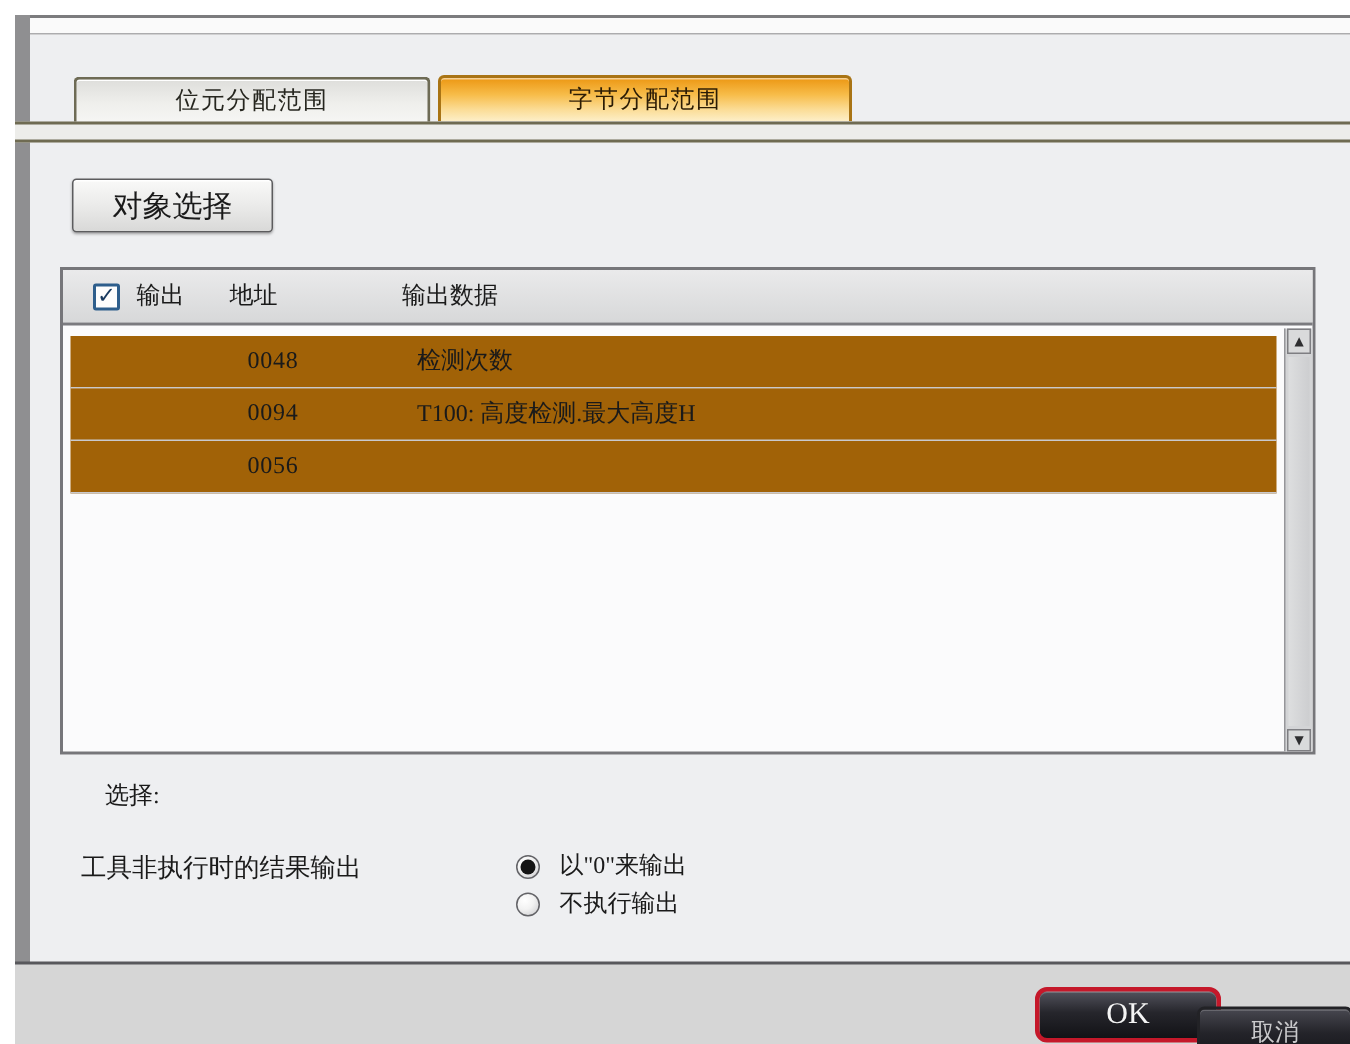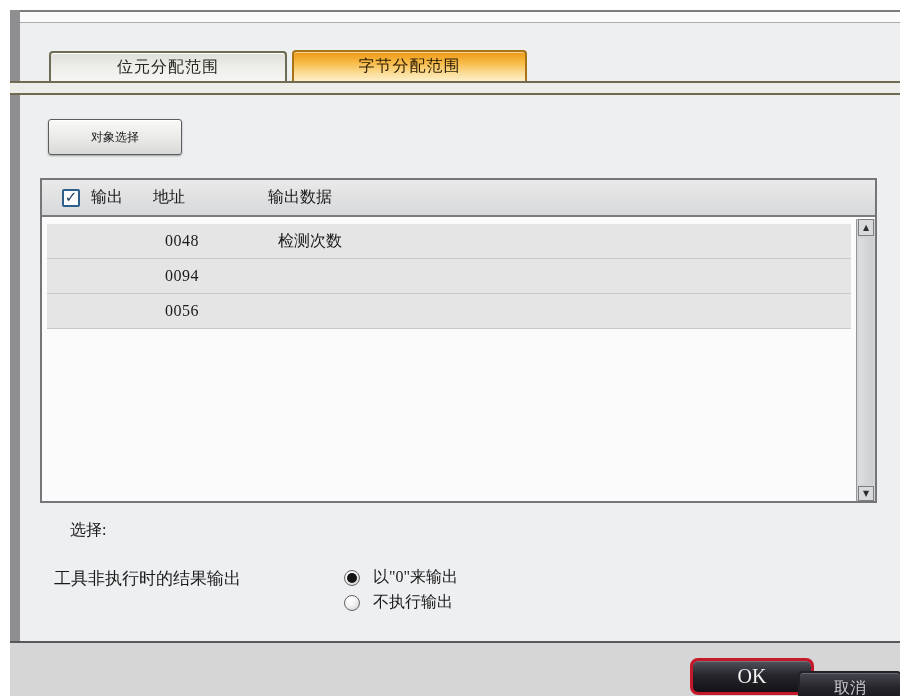--- a/index.html
+++ b/index.html
@@ -13,51 +13,51 @@
   .left-edge  { position:absolute; top:0; left:0; width:2px; height:633px; background:#8F8F91; }
   .right-edge { position:absolute; top:0; right:0; width:1px; height:633px; background:#C9C9CB; }
 
   
   .tab { position:absolute; display:flex; align-items:center; justify-content:center;
          font-size:16px; letter-spacing:1px; cursor:default; }
   .tab-inactive { left:39px; top:41px; width:238px; height:31px;
          background:linear-gradient(to bottom,#DEDEDB,#EFEFEC 55%,#F6F6F4);
          border:2px solid #6E6B55; border-bottom:none; border-radius:4px 4px 0 0;
          box-shadow:inset 0 1px 0 #FFFFFF; color:#26261f; }
-  .tab-active { left:282px; top:40px; width:235px; height:31px;
+  .tab-active { left:282px; top:40px; width:276px; height:31px;
          background:linear-gradient(to bottom,#EC9713 0%,#F7BC49 38%,#FBDC95 72%,#FDEFC9 100%);
          border:2px solid #A97415; border-bottom:none; border-radius:4px 4px 0 0;
          box-shadow:inset 0 1px 0 rgba(255,255,255,.55); color:#2b1c05; }
   .tab-underline { position:absolute; top:71px; left:0; right:0; height:10px;
          background:#EDEDEA; border-top:2px solid #6F6B52; border-bottom:2px solid #6F6B52; }
 
   
   .btn-object { position:absolute; left:38px; top:109px; width:134px; height:36px;
          background:linear-gradient(to bottom,#F9F9F8,#E9E9E8 55%,#D9D9D8);
          border:1px solid #5C5C5E; border-radius:3px;
          box-shadow:0 1px 2px rgba(0,0,0,.35), inset 0 1px 0 #fff;
-         font-size:12px; display:flex; align-items:center; justify-content:center; cursor:pointer; }
+         font-size:20px; display:flex; align-items:center; justify-content:center; cursor:pointer; }
 
   
   .table { position:absolute; left:30px; top:168px; width:837px; height:325px;
          border:2px solid #76767A; background:#FBFBFC; }
   .thead { position:absolute; top:0; left:0; right:0; height:37px;
          background:linear-gradient(to bottom,#EAEAEB,#D7D8D9);
          border-bottom:2px solid #7B7B7F; display:flex; align-items:center; font-size:16px; }
   .th-output { position:absolute; left:44px; }
   .th-addr   { position:absolute; left:106px; }
   .th-data   { position:absolute; left:221px; }
   .checkbox { position:absolute; left:20px; top:9px; width:18px; height:18px;
          background:#FDFDFD; border:2px solid #2E5E8C; border-radius:2px;
          display:flex; align-items:center; justify-content:center; cursor:pointer; }
   .checkbox .mark { color:#18395f; font-size:15px; font-weight:bold; line-height:1;
          font-family:"DejaVu Sans",sans-serif; transform:translateY(-1px); }
 
   .tbody { position:absolute; top:39px; left:0; right:19px; bottom:0; }
-  .trow { position:relative; height:35px; border-bottom:1px solid #C9C9CD; background:#e5e5e5; font-size:16px; }
+  .trow { position:relative; height:35px; border-bottom:1px solid #C9C9CD; background:#a16207; font-size:16px; }
   .td-addr { position:absolute; left:113px; top:50%; transform:translateY(-50%); letter-spacing:.5px; }
   .td-data { position:absolute; left:226px; top:50%; transform:translateY(-50%); }
 
   
   .vscroll { position:absolute; top:39px; right:0; bottom:0; width:19px;
          background:#D3D4D6; border-left:1px solid #96969A; }
   .sbtn { position:absolute; left:1px; right:1px; height:17px; background:#D9DADB;
          border:1px solid #7E7E82; display:flex; align-items:center; justify-content:center;
          font-size:8px; color:#2e2e30; cursor:pointer; font-family:"DejaVu Sans",sans-serif; }
   .sbtn-up { top:0; }
@@ -123,20 +123,21 @@
       <span class="th-data">输出数据</span>
     </div>
 
     <div class="tbody">
       <div class="trow">
         <span class="td-addr">0048</span>
         <span class="td-data">检测次数</span>
       </div>
       <div class="trow">
         <span class="td-addr">0094</span>
+        <span class="td-data">T100: 高度检测.最大高度H</span>
       </div>
       <div class="trow">
         <span class="td-addr">0056</span>
       </div>
     </div>
 
     <div class="vscroll">
       <div class="sbtn sbtn-up">
         <span>▲</span>
       </div>

